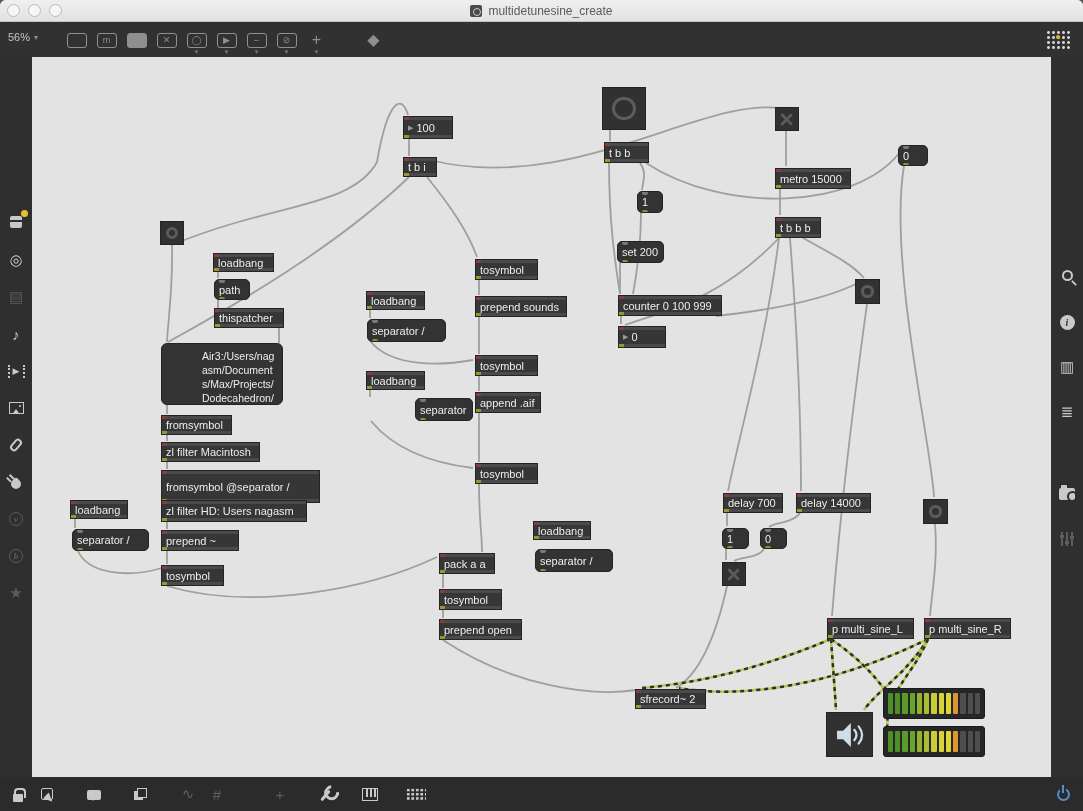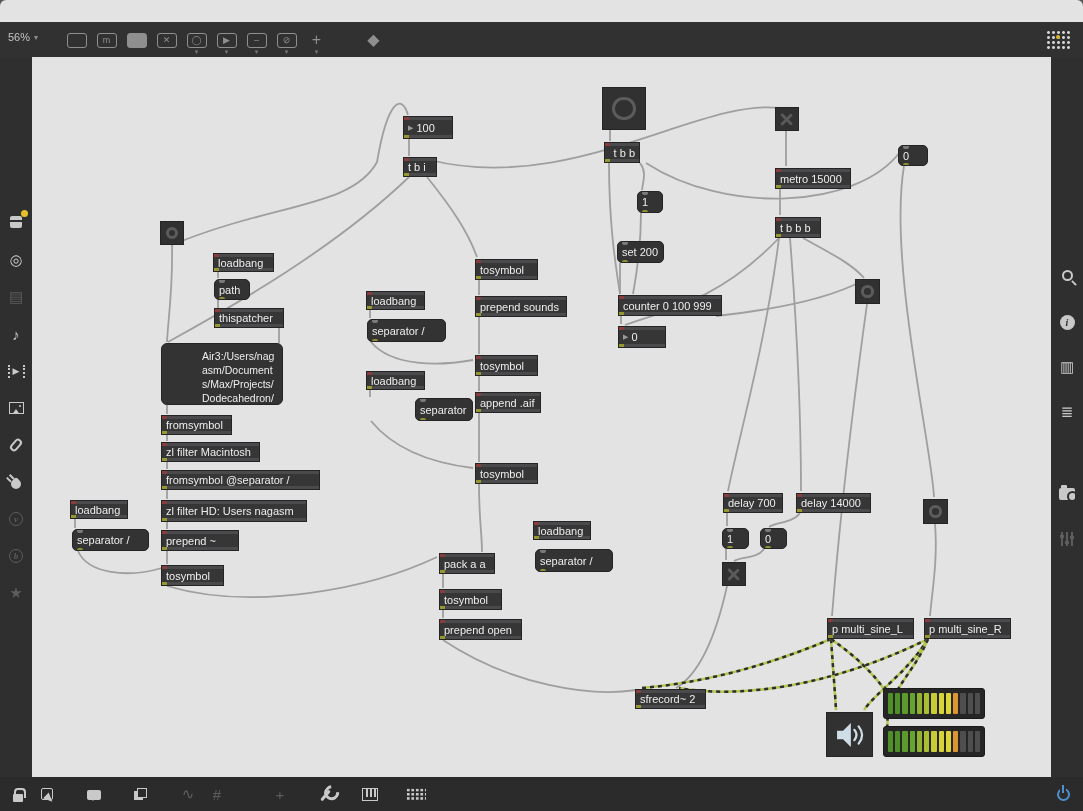--- a/index.html
+++ b/index.html
@@ -107,20 +107,31 @@
     background:#5a5a5a;border-radius:1px;}
   .t-toggle::before{transform:rotate(45deg);} .t-toggle::after{transform:rotate(-45deg);}
   .meter{position:absolute;background:#262626;border:1px solid #1a1a1a;border-radius:3px;
     display:flex;gap:2px;padding:4px;}
   .meter i{flex:1;border-radius:1px;}
 </style>
 </head>
 <body>
 
 <div class="window">
+  <div class="titlebar">
+    <div class="lights">
+      <span class="light"></span>
+      <span class="light"></span>
+      <span class="light"></span>
+    </div>
+    <div class="title">
+      <span class="doc-icon"></span>
+      <span>multidetunesine_create</span>
+    </div>
+  </div>
 
   <div class="toolbar">
     <div class="zoomctl">
       <span>56%</span>
       <span class="zc">▾</span>
     </div>
     <div id="tools">
         <span class="toolwrap">
           <span class="tool"></span>
         </span>
@@ -271,21 +282,21 @@
       </div>
       <div class="box t-bigmessage" style="left: 129px; top: 286px; width: 122px; height: 62px; padding-left: 40px;">
         <span class="lbl">Air3:/Users/nagasm/Documents/Max/Projects/Dodecahedron/keep/</span>
       </div>
       <div class="box t-object" style="left: 129px; top: 358px; width: 71px; height: 20px;">
         <span class="lbl">fromsymbol</span>
       </div>
       <div class="box t-object" style="left: 129px; top: 385px; width: 99px; height: 20px;">
         <span class="lbl">zl filter Macintosh</span>
       </div>
-      <div class="box t-object" style="left: 129px; top: 413px; width: 159px; height: 20px;">
+      <div class="box t-object" style="left: 129px; top: 413px; width: 159px; height: 33px;">
         <span class="lbl">fromsymbol @separator /</span>
       </div>
       <div class="box t-object" style="left: 38px; top: 443px; width: 58px; height: 19px;">
         <span class="lbl">loadbang</span>
       </div>
       <div class="box t-object" style="left: 129px; top: 443px; width: 146px; height: 22px;">
         <span class="lbl">zl filter HD: Users nagasm</span>
       </div>
       <div class="box t-message" style="left: 40px; top: 472px; width: 77px; height: 22px;">
         <span class="lbl">separator /</span>
@@ -341,21 +352,21 @@
       </div>
       <div class="box t-object" style="left: 407px; top: 532px; width: 63px; height: 21px;">
         <span class="lbl">tosymbol</span>
       </div>
       <div class="box t-object" style="left: 407px; top: 562px; width: 83px; height: 21px;">
         <span class="lbl">prepend open</span>
       </div>
       <div class="box t-button" style="left: 570px; top: 30px; width: 44px; height: 43px;">
         <span class="ring"></span>
       </div>
-      <div class="box t-object" style="left: 572px; top: 85px; width: 36px; height: 21px; justify-content: flex-end;">
+      <div class="box t-object" style="left: 572px; top: 85px; width: 45px; height: 21px;">
         <span class="lbl">t b b</span>
       </div>
       <div class="box t-message" style="left: 605px; top: 134px; width: 26px; height: 22px;">
         <span class="lbl">1</span>
       </div>
       <div class="box t-message" style="left: 585px; top: 184px; width: 47px; height: 22px;">
         <span class="lbl">set 200</span>
       </div>
       <div class="box t-object" style="left: 586px; top: 238px; width: 104px; height: 21px;">
         <span class="lbl">counter 0 100 999</span>

